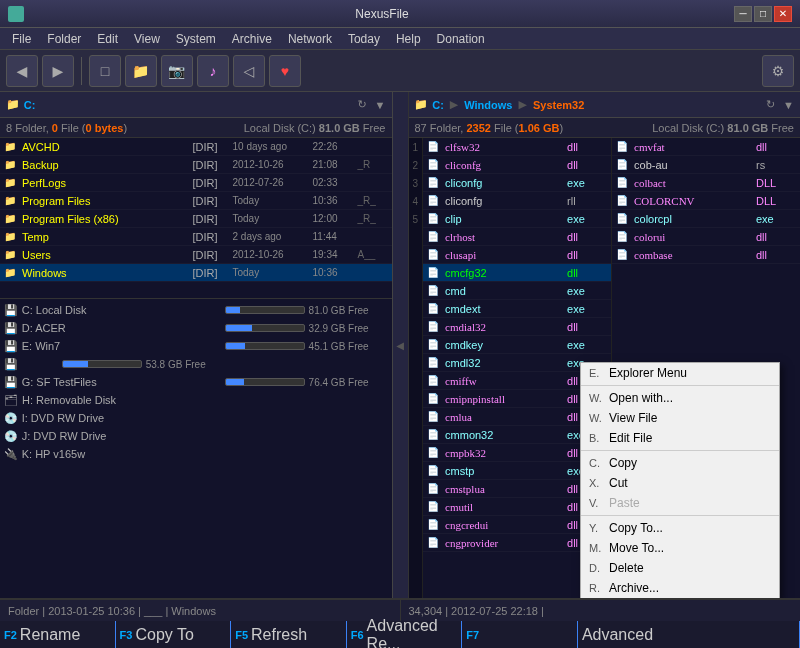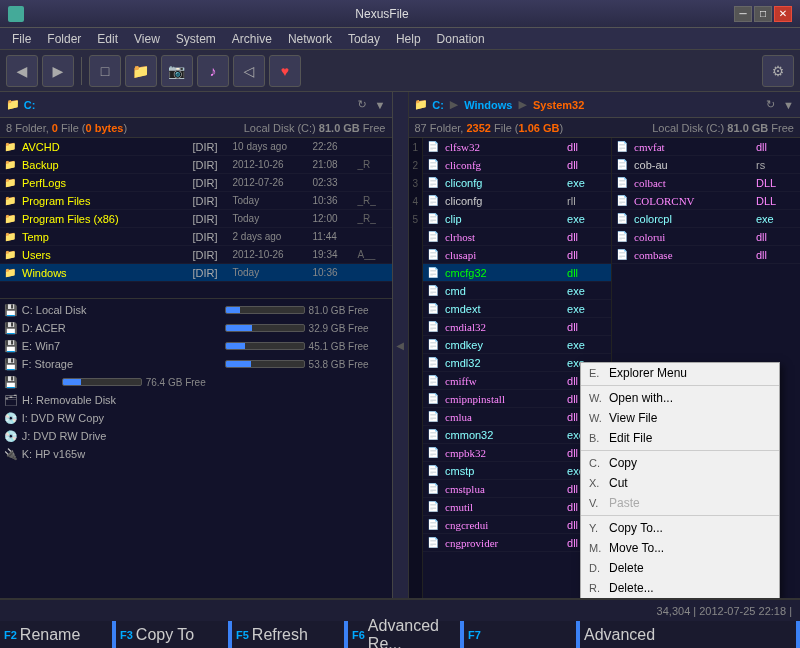--- a/index.html
+++ b/index.html
@@ -271,21 +271,21 @@
       height: 28px;
       display: flex;
       align-items: center;
       border-top: 1px solid #333;
     }
     .fn-key {
       display: flex;
       align-items: center;
       height: 100%;
       padding: 0 4px;
-      border-right: 4px solid #3b82f6;
+      border-right: 1px solid #3b82f6;
       flex: 1;
       cursor: pointer;
     }
     .fn-num {
       color: #00aaff;
       font-weight: bold;
       font-size: 11px;
       margin-right: 3px;
     }
     .fn-label {
@@ -452,44 +452,44 @@
         <span style="flex:1">E: Win7</span>
         <div class="disk-bar-container">
           <div class="disk-bar">
               <div class="disk-bar-fill" style="width:25%"></div>
             </div>
           <span class="disk-free">45.1 GB Free</span>
         </div>
       </div>
       <div class="tree-item">
         <span class="icon" style="color:#88ccff">💾</span>
-        <span style="flex:1">F: Storage</span>
         <div class="disk-bar-container">
           <div class="disk-bar">
               <div class="disk-bar-fill" style="width:33%"></div>
             </div>
           <span class="disk-free">53.8 GB Free</span>
         </div>
       </div>
       <div class="tree-item">
         <span class="icon" style="color:#88ccff">💾</span>
+        <span style="flex:1">G: SF TestFiles</span>
         <div class="disk-bar-container">
           <div class="disk-bar">
               <div class="disk-bar-fill" style="width:24%"></div>
             </div>
           <span class="disk-free">76.4 GB Free</span>
         </div>
       </div>
       <div class="tree-item">
         <span class="icon">🗂</span>
         <span>H: Removable Disk</span>
       </div>
       <div class="tree-item">
         <span class="icon">💿</span>
-        <span>I: DVD RW Copy</span>
+        <span>I: DVD RW Drive</span>
       </div>
       <div class="tree-item">
         <span class="icon">💿</span>
         <span>J: DVD RW Drive</span>
       </div>
       <div class="tree-item">
         <span class="icon">🔌</span>
         <span>K: HP v165w</span>
       </div>
     </div>
@@ -732,29 +732,32 @@
       <div class="ctx-item">
         <span class="ctx-key">M.</span>
         <span>Move To...</span>
       </div>
       <div class="ctx-item">
         <span class="ctx-key">D.</span>
         <span>Delete</span>
       </div>
       <div class="ctx-item">
         <span class="ctx-key">R.</span>
-        <span>Delete...</span>
+        <span>Archive...</span>
       </div>
 
     </div>
   </div>
 </div>
 
 <div style="display:flex; height:22px; border-top:1px solid #333;">
-  <div class="status-bar" style="flex:1;justify-content:flex-end;">
+  <div class="status-bar" style="flex:1; border-right:1px solid #333;">
+    <span>Folder | 2013-01-25 10:36 | ___ | Windows</span>
+  </div>
+  <div class="status-bar" style="flex:1;">
     <span>34,304 | 2012-07-25 22:18 |</span>
   </div>
 </div>
 
 <div class="fn-bar">
   <div class="fn-key">
     <span class="fn-num">F2</span>
     <span class="fn-label">Rename</span>
   </div>
   <div class="fn-key">

